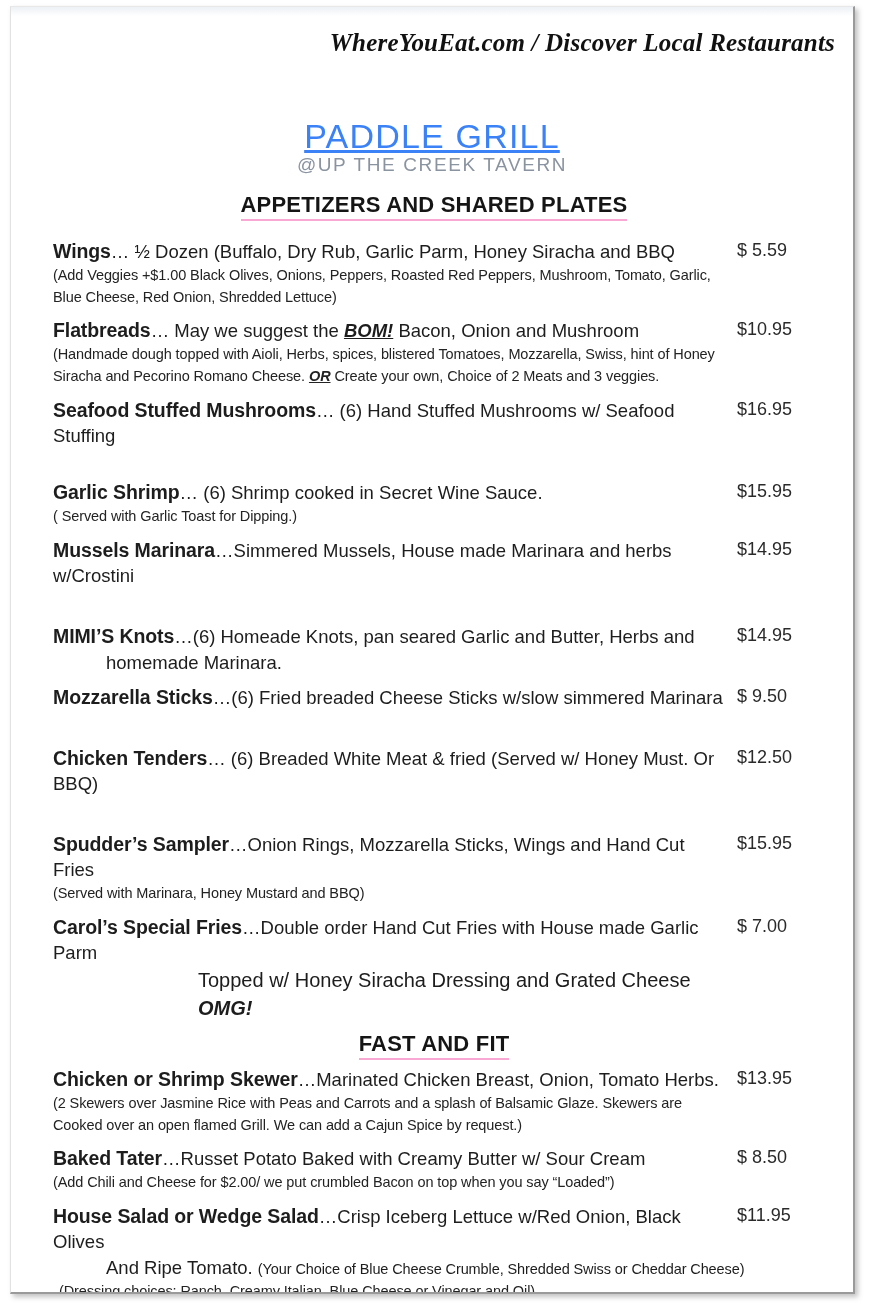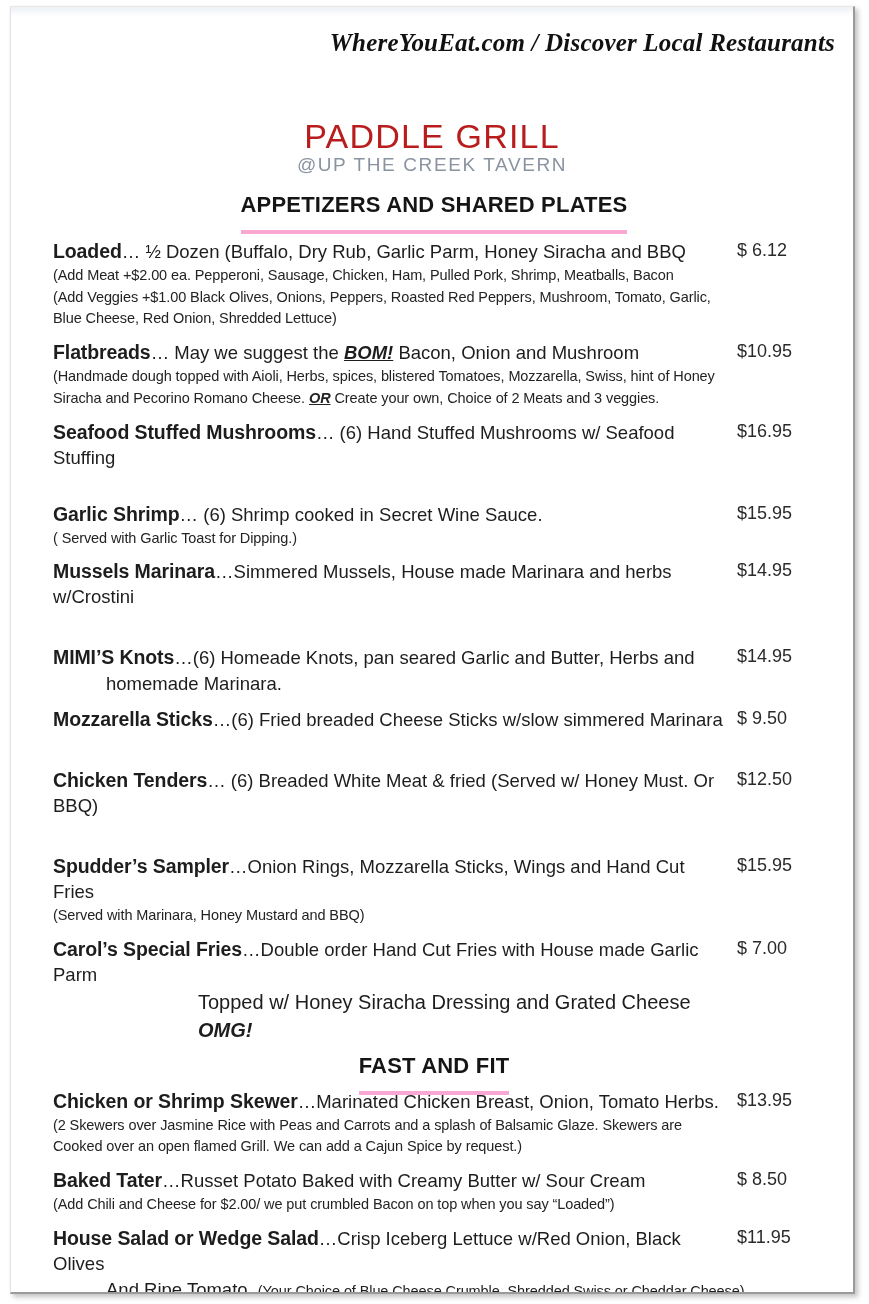--- a/index.html
+++ b/index.html
@@ -59,42 +59,43 @@
     position: absolute;
     left: 0;
     top: 112px;
     width: 100%;
     text-align: center;
   }
   #rest-name {
     font-size: 34px;
     font-weight: 400;
     letter-spacing: 1.2px;
-    color: #b91c1c;
+    color: #3b82f6;
     line-height: 1.05;
+    text-decoration: underline;
   }
   #rest-sub {
     font-size: 19px;
     letter-spacing: 1.6px;
     color: #8a93a0;
     margin-top: 0;
     line-height: 1.1;
   }
 
   
   .section-head {
     text-align: center;
     font-size: 22px;
     font-weight: bold;
     letter-spacing: 0.2px;
     color: #151515;
   }
   .section-head span {
-    border-bottom: 4px solid #f9a8d4;
-    padding-bottom: 13px;
+    border-bottom: 2px solid #f9a8d4;
+    padding-bottom: 2px;
   }
 
   
   #menu {
     position: absolute;
     left: 42px;
     top: 185px;
     width: 762px;
   }
   #appetizers-head { margin-top: 0; }
@@ -187,25 +188,24 @@
 
     <div class="section-head" id="appetizers-head">
       <span>APPETIZERS AND SHARED PLATES</span>
     </div>
 
     <div class="gap-md"></div>
 
     <div class="item">
       <div class="row">
         <div class="row-text">
-          <div class="title-line"><b>Loaded</b><span>… </span><span>½ Dozen (Buffalo, Dry Rub, Garlic Parm, Honey Siracha and BBQ</span></div>
-        </div>
-        <div class="price">$ 6.12</div>
-      </div>
-      <div class="note">(Add Meat +$2.00 ea. Pepperoni, Sausage, Chicken, Ham, Pulled Pork, Shrimp, Meatballs, Bacon</div>
+          <div class="title-line"><b>Wings</b><span>… </span><span>½ Dozen (Buffalo, Dry Rub, Garlic Parm, Honey Siracha and BBQ</span></div>
+        </div>
+        <div class="price">$ 5.59</div>
+      </div>
       <div class="note">(Add Veggies +$1.00 Black Olives, Onions, Peppers, Roasted Red Peppers, Mushroom, Tomato, Garlic,</div>
       <div class="note"> Blue Cheese, Red Onion, Shredded Lettuce)</div>
     </div>
 
     <div class="gap-sm"></div>
 
     <div class="item">
       <div class="row">
         <div class="row-text">
           <div class="title-line"><b>Flatbreads</b><span>… </span><span>May we suggest the </span><span class="em">BOM!</span><span> Bacon, Onion and Mushroom</span></div>

